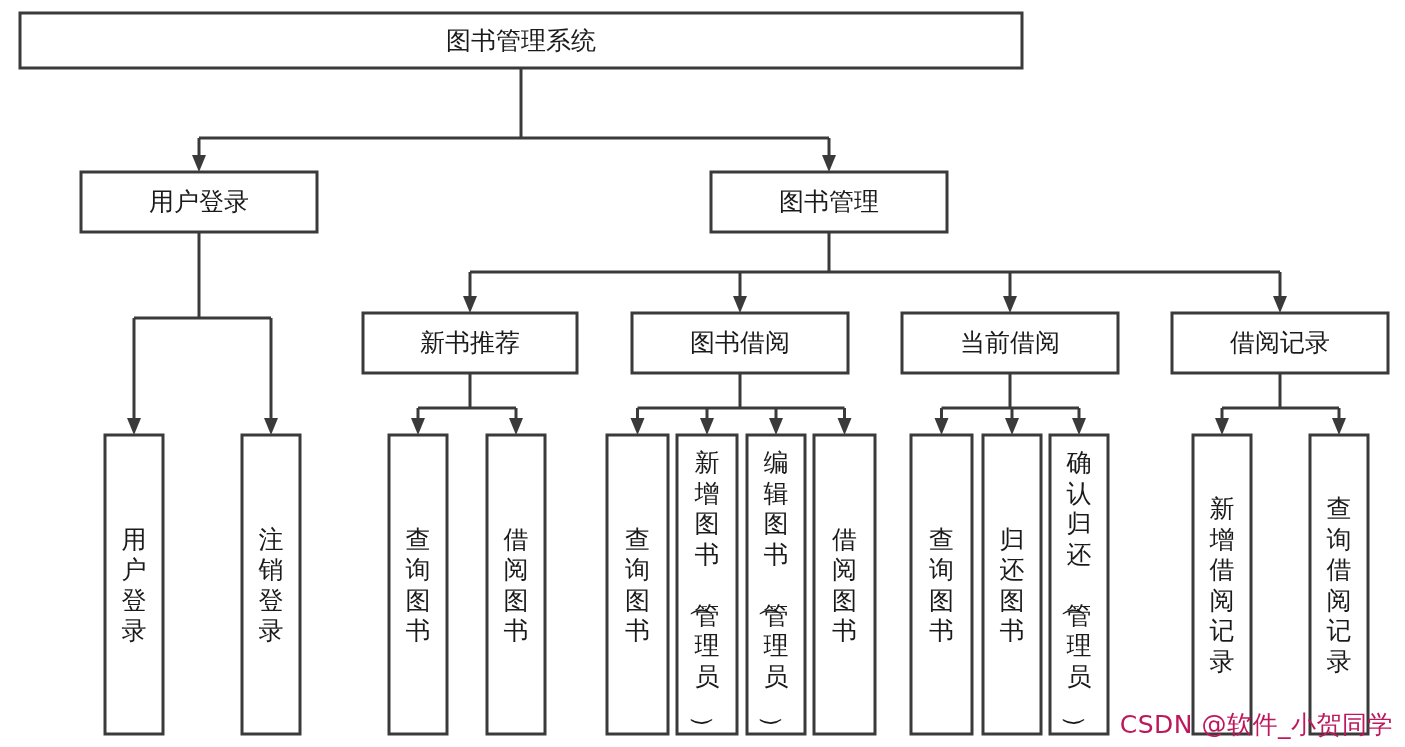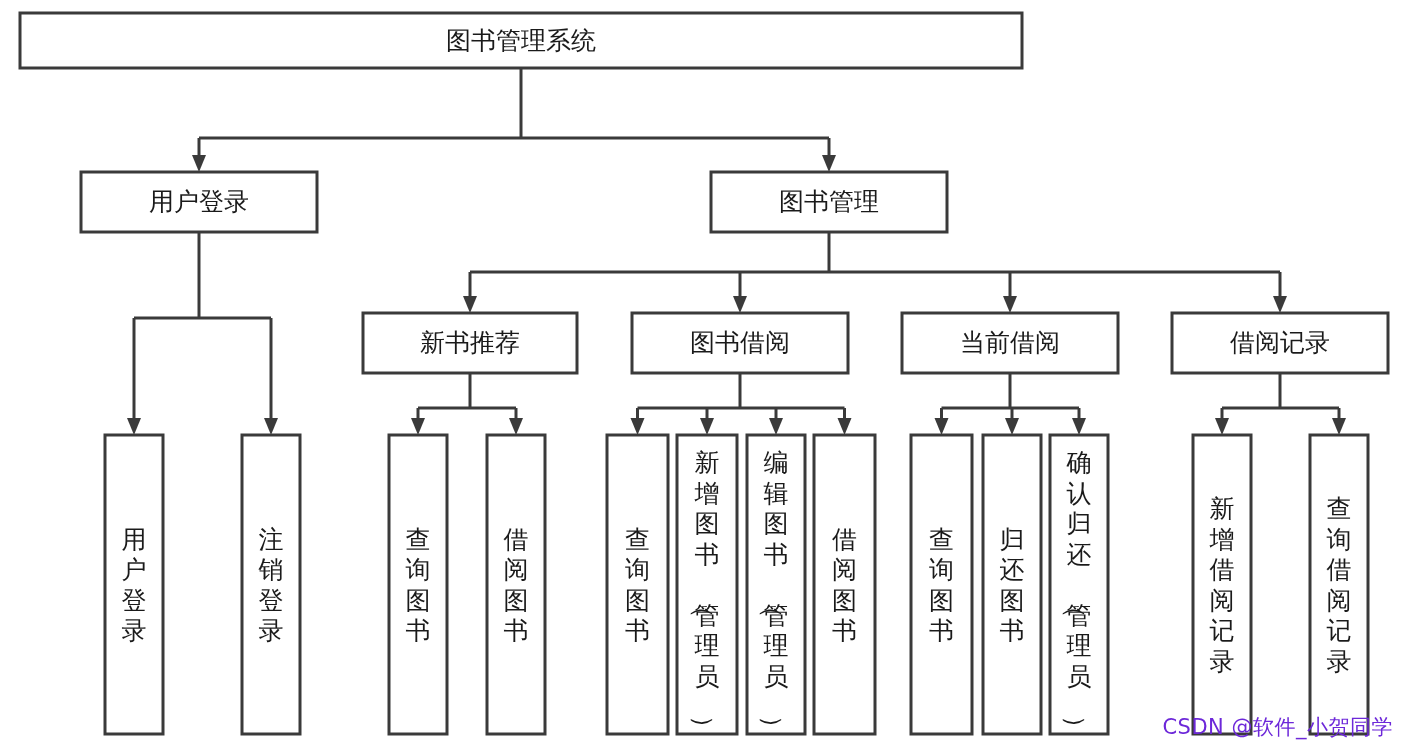--- a/index.html
+++ b/index.html
@@ -51,22 +51,22 @@
   }
   .arrow-head {
     fill: #3a3a3a;
     stroke: none;
   }
   .watermark {
     position: absolute;
     right: 12px;
     bottom: 6px;
     font-family: "DejaVu Sans", "Liberation Sans", sans-serif;
-    font-size: 21px;
-    color: #6d28d9;
+    font-size: 25px;
+    color: #be185d;
     white-space: nowrap;
     letter-spacing: 0.5px;
   }
 </style>
 </head>
 <body>
 
 <div id="diagram-root">
   <svg class="flow" viewBox="0 0 1405 747" xmlns="http://www.w3.org/2000/svg">
     <g id="connectors-layer">

